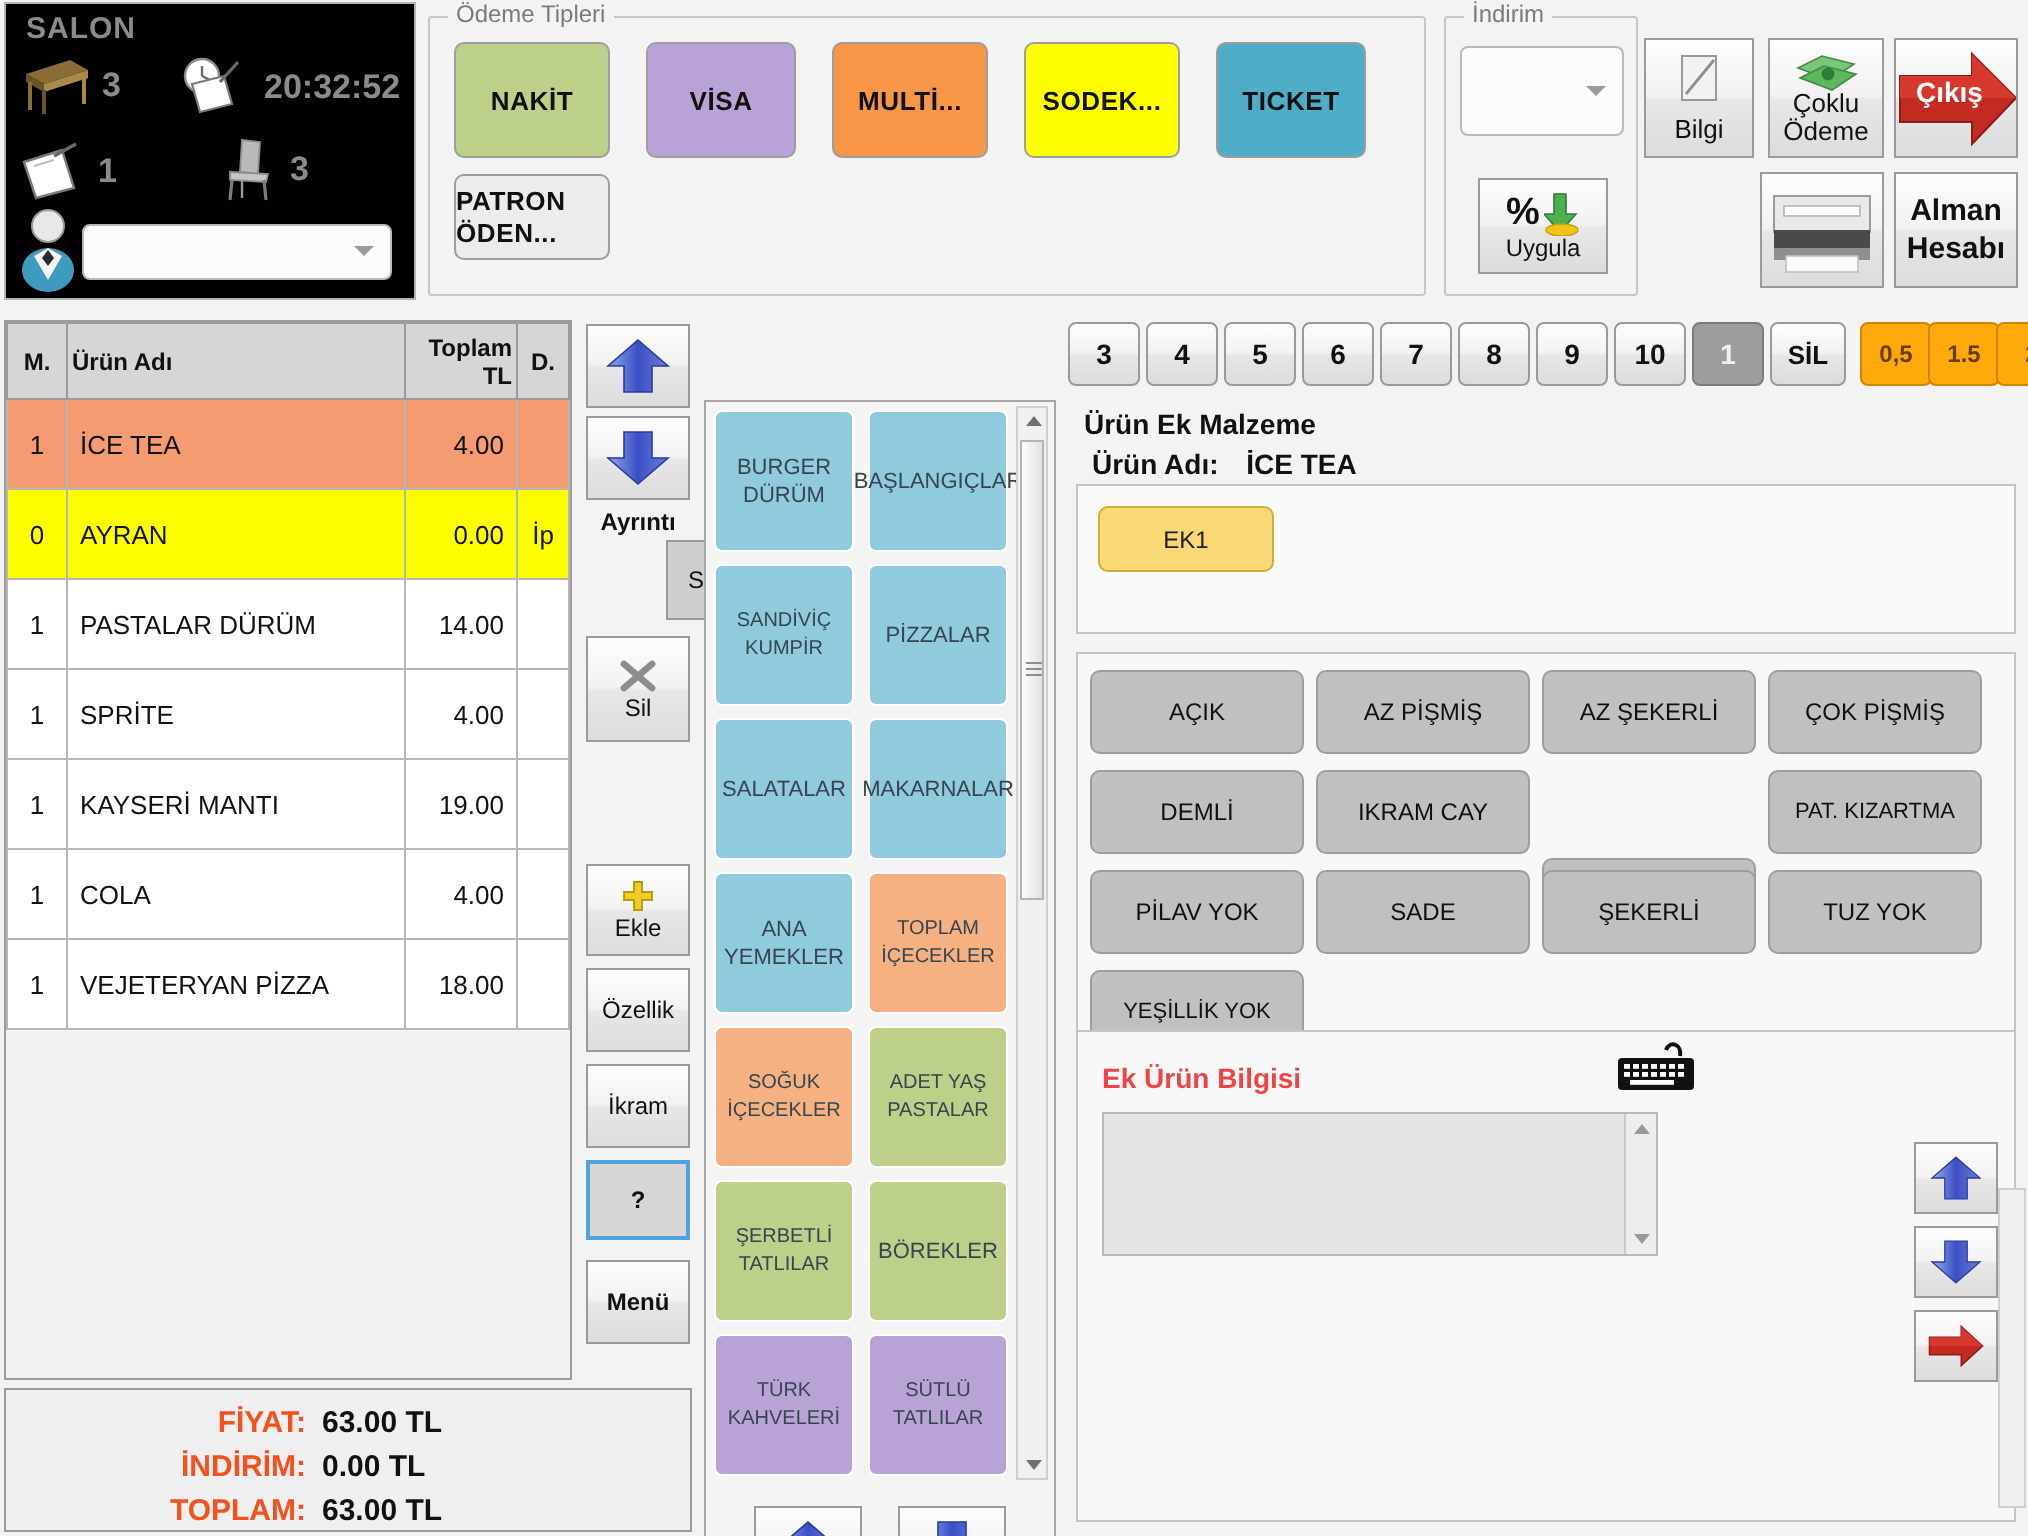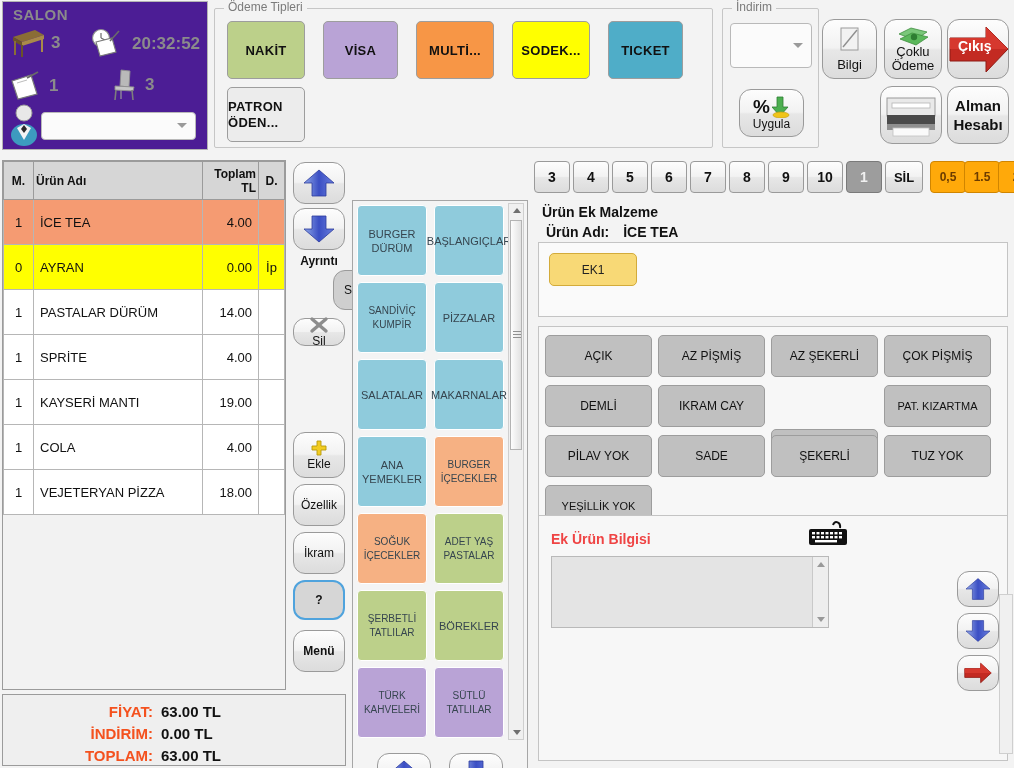--- a/index.html
+++ b/index.html
@@ -9,32 +9,32 @@
     font-family:"Liberation Sans","DejaVu Sans",sans-serif;
     font-size:12px;color:#222;
     -webkit-font-smoothing:antialiased;
   }
   .app{position:relative;width:1014px;height:768px;box-sizing:border-box;background:#f3f3f3;}
 
   
   .btn{
     box-sizing:border-box;
     background:linear-gradient(180deg,#fdfdfd 0%,#f2f2f2 48%,#e7e7e7 52%,#dcdcdc 100%);
-    border:1px solid #9a9a9a;border-radius:12px;
+    border:1px solid #9a9a9a;border-radius:0;
     display:flex;align-items:center;justify-content:center;
     text-align:center;cursor:pointer;color:#111;
   }
 
   
   .topbar{position:absolute;left:0;top:0;width:1014px;height:152px;}
 
   
   .salon{
     position:absolute;left:2px;top:1px;width:206px;height:149px;
-    border:1px solid #b4b4b4;background:#4c1d95;box-sizing:border-box;
+    border:1px solid #b4b4b4;background:#000000;box-sizing:border-box;
   }
   .salon-title{position:absolute;left:10px;top:4px;font-size:15px;font-weight:bold;color:#8b8b8b;letter-spacing:.5px;}
   .sl-row{position:absolute;display:flex;align-items:center;}
   .sl-num{font-size:17px;font-weight:bold;color:#8b8b8b;margin-left:6px;}
   .sl-time{font-size:17px;font-weight:bold;color:#8b8b8b;margin-left:8px;}
   .combo{
     position:absolute;left:38px;top:110px;width:155px;height:28px;
     border:1px solid #b9b9b9;border-radius:4px;background:#fbfbfb;box-sizing:border-box;
   }
   .combo .arw{position:absolute;right:8px;top:10px;width:0;height:0;
@@ -225,21 +225,21 @@
       </div>
       <div class="pay-btn" style="left:201px;top:12px;width:78px;height:58px;background:#f79646;">
         <span>MULTİ...</span>
       </div>
       <div class="pay-btn" style="left:297px;top:12px;width:78px;height:58px;background:#ffff00;">
         <span>SODEK...</span>
       </div>
       <div class="pay-btn" style="left:393px;top:12px;width:75px;height:58px;background:#4fadc8;">
         <span>TICKET</span>
       </div>
-      <div class="pay-btn" style="left:12px;top:78px;width:78px;height:55px;background:#ececec;line-height:16px;">
+      <div class="pay-btn" style="left:12px;top:78px;width:78px;height:43px;background:#ececec;line-height:16px;">
         <span>PATRON ÖDEN...</span>
       </div>
     </div>
 
     <div class="grp indirim">
       <span class="lbl">İndirim</span>
       <div class="ind-combo">
         <span class="arw"></span>
       </div>
       <div class="btn uygula">
@@ -394,21 +394,21 @@
           </linearGradient>
             </defs>
           <polygon points="17,28 32,15 24,15 24,2 10,2 10,15 2,15" fill="url(#bd1)" stroke="#2b3a9c" stroke-width="0.8"></polygon>
         </svg>
       </span>
     </div>
     <div class="tool-lbl" style="top:94px;">Ayrıntı</div>
     <div class="btn tool" style="top:110px;height:40px;background:#cfcfcf;margin-left:40px;">
       <span>Sakla</span>
     </div>
-    <div class="btn tool" style="top:158px;height:28px;">
+    <div class="btn tool" style="top:158px;height:53px;">
       <span>
         <svg width="20" height="18" viewBox="0 0 20 18">
           <line x1="3" y1="3" x2="17" y2="15" stroke="#8d8d8d" stroke-width="3.4" stroke-linecap="round"></line>
           <line x1="17" y1="3" x2="3" y2="15" stroke="#8d8d8d" stroke-width="3.4" stroke-linecap="round"></line>
         </svg>
       </span>
       <span>Sil</span>
     </div>
     <div class="btn tool" style="top:272px;height:46px;">
       <span>
@@ -449,21 +449,21 @@
         <div class="cat-btn" style="left: 2px; top: 156px; background: rgb(143, 203, 220);">
           <span>SALATALAR</span>
         </div>
         <div class="cat-btn" style="left: 79px; top: 156px; background: rgb(143, 203, 220);">
           <span>MAKARNALAR</span>
         </div>
         <div class="cat-btn" style="left: 2px; top: 233px; background: rgb(143, 203, 220);">
           <span>ANA YEMEKLER</span>
         </div>
         <div class="cat-btn" style="left: 79px; top: 233px; background: rgb(246, 177, 131);">
-          <span style="font-size: 10px;">BURGER İÇECEKLER</span>
+          <span style="font-size: 10px;">TOPLAM İÇECEKLER</span>
         </div>
         <div class="cat-btn" style="left: 2px; top: 310px; background: rgb(246, 177, 131);">
           <span style="font-size: 10px;">SOĞUK İÇECEKLER</span>
         </div>
         <div class="cat-btn" style="left: 79px; top: 310px; background: rgb(188, 208, 138);">
           <span style="font-size: 10px;">ADET YAŞ PASTALAR</span>
         </div>
         <div class="cat-btn" style="left: 2px; top: 387px; background: rgb(188, 208, 138);">
           <span style="font-size: 10px;">ŞERBETLİ TATLILAR</span>
         </div>

